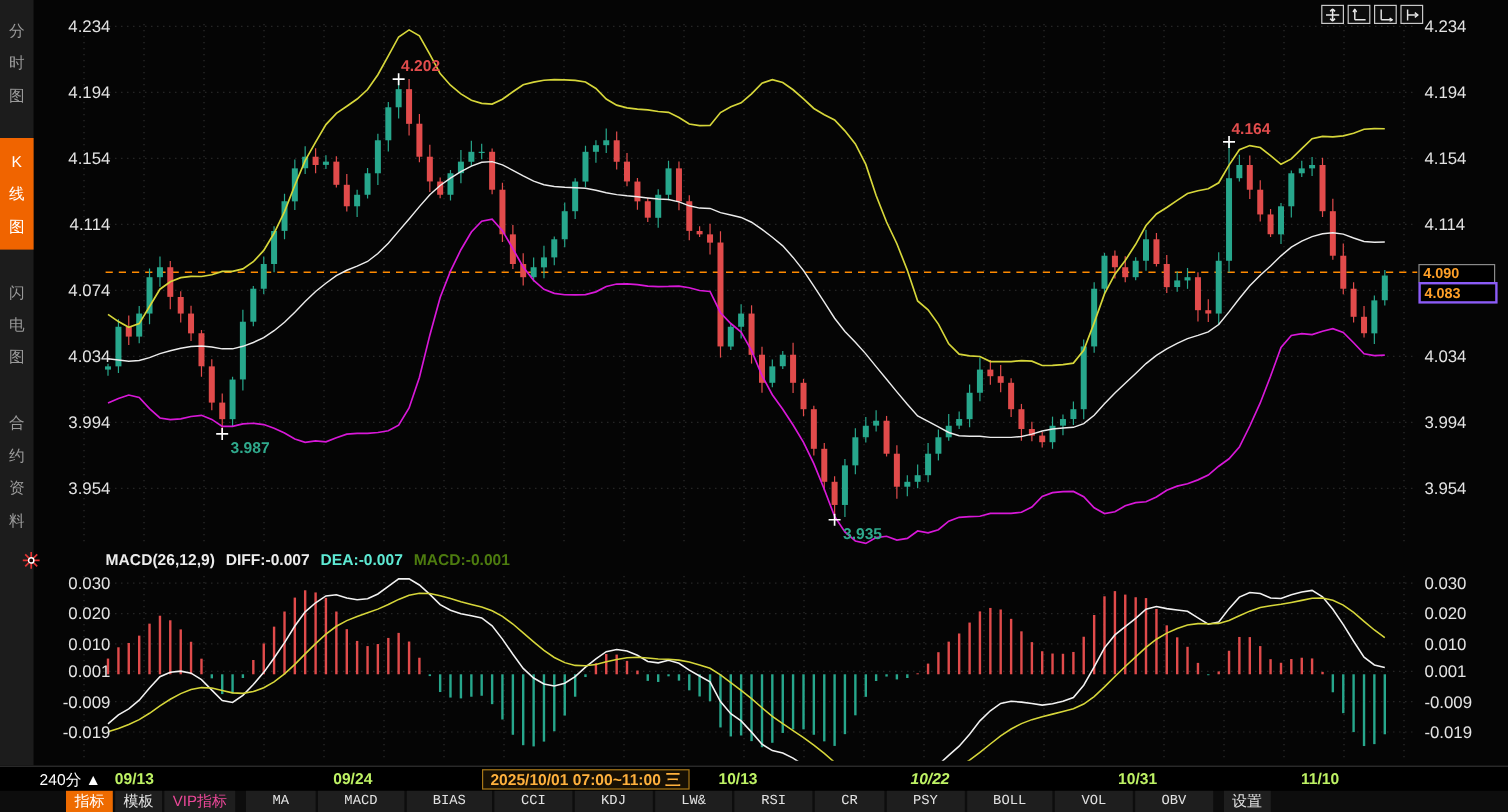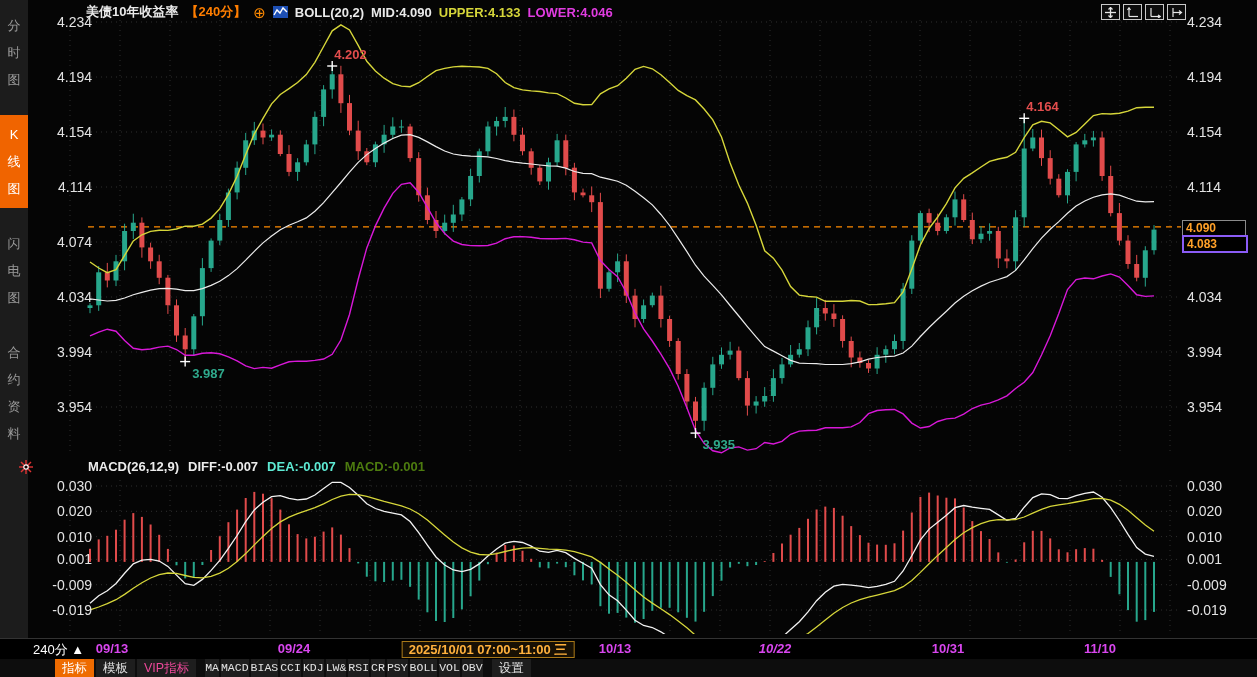--- a/index.html
+++ b/index.html
@@ -30,26 +30,26 @@
   #macdhdr .dea{color:#5eead4;}
   #macdhdr .mcd{color:#4d7c0f;}
   
   .pbox{position:absolute;left:1182px;width:56px;z-index:5;background:#000;color:#ffa028;font-size:12px;font-weight:bold;
         padding:0 3px;line-height:14px;}
   #pbox-mid{top:220px;border:1px solid #8a8a8a;}
   #pbox-last{top:235px;border:2px solid #8b5cf6;}
   
   #xrow{position:absolute;left:0;top:638px;width:1257px;height:20px;background:#000;border-top:1px solid #333;z-index:5;}
   #xleft{position:absolute;left:33px;top:2px;font-size:13px;font-weight:normal;color:#ffffff;cursor:pointer;}
-  .xtick{position:absolute;top:2px;transform:translateX(-50%);font-size:13px;font-weight:bold;color:#d946ef;white-space:nowrap;}
+  .xtick{position:absolute;top:2px;transform:translateX(-50%);font-size:13px;font-weight:bold;color:#bef264;white-space:nowrap;}
   .xtick.hl{color:#ffb13d;background:#171004;border:1px solid #a87818;padding:0 6px;line-height:15px;}
   
   #btoolbar{position:absolute;left:0;top:659px;width:1257px;height:18px;background:#0d0d0d;display:flex;align-items:stretch;padding-left:55px;box-sizing:border-box;z-index:5;}
   .tbi{background:#1e1e1e;color:#e2e2e2;font-size:12.5px;line-height:18px;padding:0 7px;margin-right:2px;cursor:pointer;white-space:nowrap;}
-  .tbi.mono{font-family:"Liberation Mono","DejaVu Sans Mono",monospace;font-size:11.5px;padding:0 0;}
+  .tbi.mono{font-family:"Liberation Mono","DejaVu Sans Mono",monospace;font-size:11.5px;padding:0 22px;}
   .tbi.sel{background:#ee6b00;color:#fff;}
   .tbi.vip{color:#ec4899;}
   .tbi.gapL{margin-left:7px;}
   
   #wm{position:absolute;left:1124px;top:617px;z-index:6;font-size:31px;font-weight:bold;color:#c3c8d4;letter-spacing:1px;}
 </style>
 </head>
 <body>
 
 <div id="app">
@@ -544,33 +544,20 @@
   <svg id="alert-ic" width="16" height="16">
     <g stroke="#e23333" stroke-width="1.4">
       <line x1="8" y1="1" x2="8" y2="15"></line>
         <line x1="1" y1="8" x2="15" y2="8"></line>
       <line x1="3" y1="3" x2="13" y2="13"></line>
         <line x1="13" y1="3" x2="3" y2="13"></line>
     </g>
     <circle cx="8" cy="8" r="2.2" fill="#100" stroke="#fff" stroke-width="1.2"></circle>
   </svg>
 
-  <div id="hdr">
-    <span>美债10年收益率</span>
-    <span class="period">【240分】</span>
-    <span class="plus">⊕</span>
-    <svg width="15" height="12">
-      <rect x="0" y="0" width="15" height="12" fill="#1d4fb4"></rect>
-      <polyline points="1,9 4,4 7,7 10,2 14,6" fill="none" stroke="#fff" stroke-width="1.4"></polyline>
-    </svg>
-    <span>BOLL(20,2)</span>
-    <span>MID:4.090</span>
-    <span class="upper">UPPER:4.133</span>
-    <span class="lower">LOWER:4.046</span>
-  </div>
 
   <div id="tricons">
     <div class="ticon">
       <svg width="13" height="11">
           <g stroke="#e6e6e6" stroke-width="1.3">
         <line x1="6.5" y1="1" x2="6.5" y2="10"></line>
             <line x1="1" y1="5.5" x2="12" y2="5.5"></line>
         <path d="M4.5,2.5 L6.5,0.5 L8.5,2.5 M4.5,8.5 L6.5,10.5 L8.5,8.5" fill="none"></path>
       </g>
         </svg>

